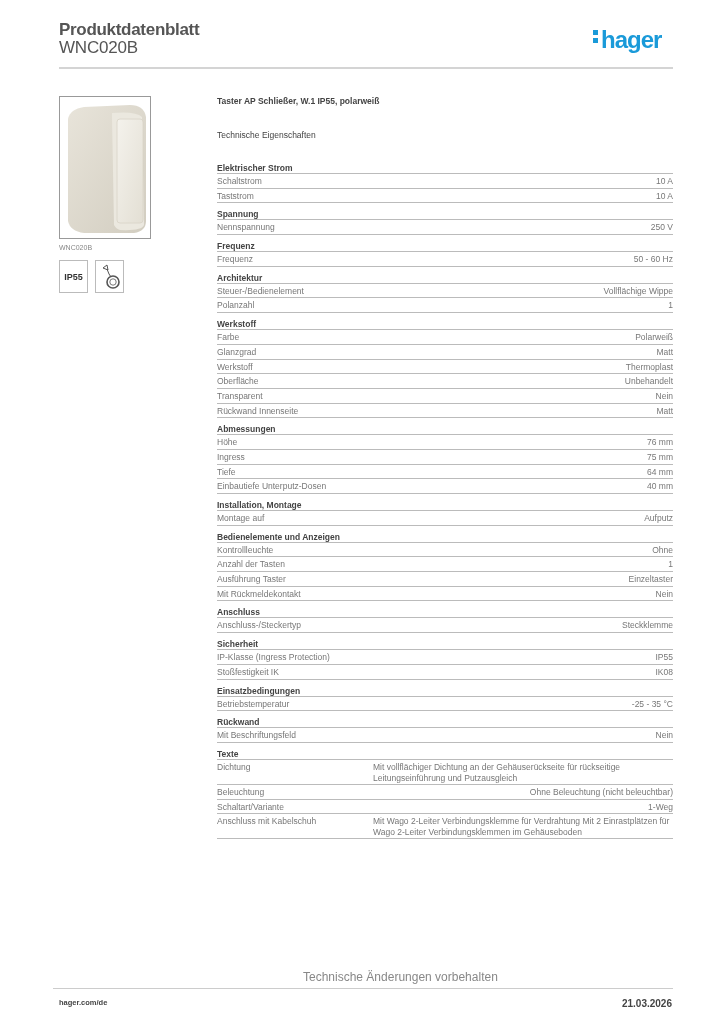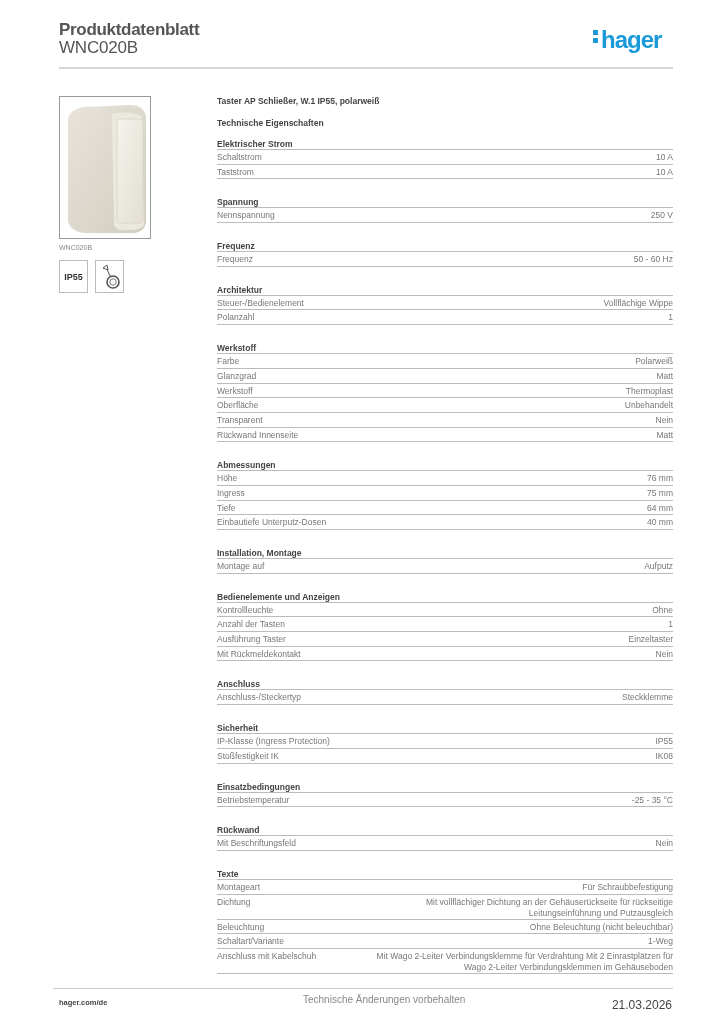--- a/index.html
+++ b/index.html
@@ -11,30 +11,30 @@
   .logo .colon { display:inline-block; width:6px; margin-right:2px; position:relative; top:-2px; }
   .logo .colon i { display:block; width:5px; height:5px; background:#1a9ad9; margin:3px 0; }
   .hr-top { position: absolute; left: 59px; top: 67px; width: 614px; height: 2px; background: #d4d4d4; }
   .product-img { position: absolute; left: 59px; top: 96px; width: 92px; height: 143px; border: 1px solid #999; background: #fff; overflow: hidden; }
   .img-code { position: absolute; left: 59px; top: 244px; font-size: 7px; color: #888; }
   .badge { position: absolute; top: 260px; width: 29px; height: 33px; border: 1px solid #bbb; background:#fff; }
   .badge-ip { left: 59px; font-size: 9px; font-weight: bold; color: #333; text-align:center; line-height: 33px; }
   .badge-icon { left: 95px; }
   .content { position: absolute; left: 217px; top: 96px; width: 456px; }
   .prod-name { font-size: 8.5px; font-weight: bold; color: #444; height: 14px; line-height: 10px; }
-  .tech-title { font-size: 8.5px; font-weight: bold; color: #444; margin-top: 8px; height: 20px; line-height: 10px; }
-  .section { margin-top: 17px; }
-  .section:first-of-type { margin-top: 0; }
+  .tech-title { font-size: 8.5px; font-weight: normal; color: #444; margin-top: 20px; height: 20px; line-height: 10px; }
+  .section { margin-top: 5px; }
+  .section:first-of-type { margin-top: 12px; }
   .sec-head { font-size: 8.5px; font-weight: bold; color: #444; height: 12px; line-height: 12px; border-bottom: 1px solid #bbb; }
   .row { display: flex; justify-content: space-between; font-size: 8.5px; color: #777; min-height: 14.7px; line-height: 11px; padding-top: 2px; border-bottom: 1px solid #bbb; }
-  .row .val { text-align: right; max-width: 300px; }
+  .row .val { text-align: left; max-width: 300px; }
   .hr-bot { position: absolute; left: 53px; top: 988px; width: 620px; height: 1px; background: #ccc; }
   .foot-left { position: absolute; left: 59px; top: 998px; font-size: 7.5px; font-weight: bold; color: #444; }
-  .foot-mid { position: absolute; left: 303px; top: 994px; font-size: 10px; color: #888; }
-  .foot-right { position: absolute; right: 52px; top: 998px; font-size: 12px; font-weight: normal; color: #444; }
+  .foot-mid { position: absolute; left: 303px; top: 970px; font-size: 12px; color: #888; }
+  .foot-right { position: absolute; right: 52px; top: 998px; font-size: 10px; font-weight: bold; color: #444; }
 </style>
 </head>
 <body>
 
 <div class="header-title">Produktdatenblatt</div>
 <div class="header-sub">WNC020B</div>
 <div class="logo">
   <span class="colon"><i></i><i></i></span><span>hager</span>
 </div>
 <div class="hr-top"></div>
@@ -207,24 +207,20 @@
       <div class="section">
         <div class="sec-head">Rückwand</div>
         <div class="row">
           <span class="lbl">Mit Beschriftungsfeld</span>
           <span class="val">Nein</span>
         </div>
       </div>
       <div class="section">
         <div class="sec-head">Texte</div>
         <div class="row">
-          <span class="lbl">Montageart</span>
-          <span class="val">Für Schraubbefestigung</span>
-        </div>
-        <div class="row">
           <span class="lbl">Dichtung</span>
           <span class="val">Mit vollflächiger Dichtung an der Gehäuserückseite für rückseitige Leitungseinführung und Putzausgleich</span>
         </div>
         <div class="row">
           <span class="lbl">Beleuchtung</span>
           <span class="val">Ohne Beleuchtung (nicht beleuchtbar)</span>
         </div>
         <div class="row">
           <span class="lbl">Schaltart/Variante</span>
           <span class="val">1-Weg</span>

